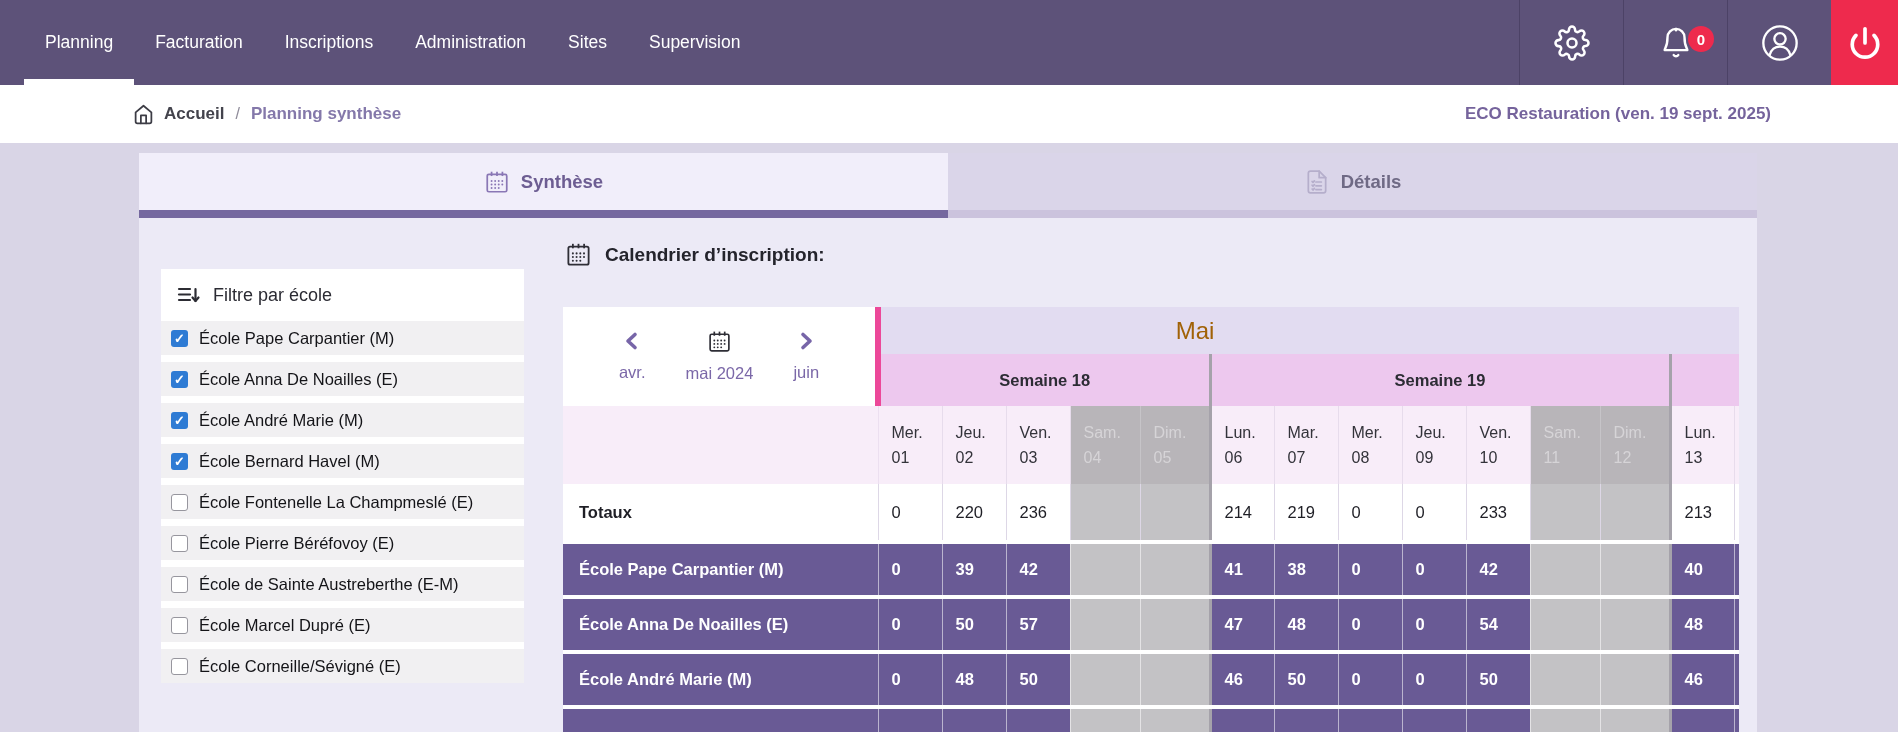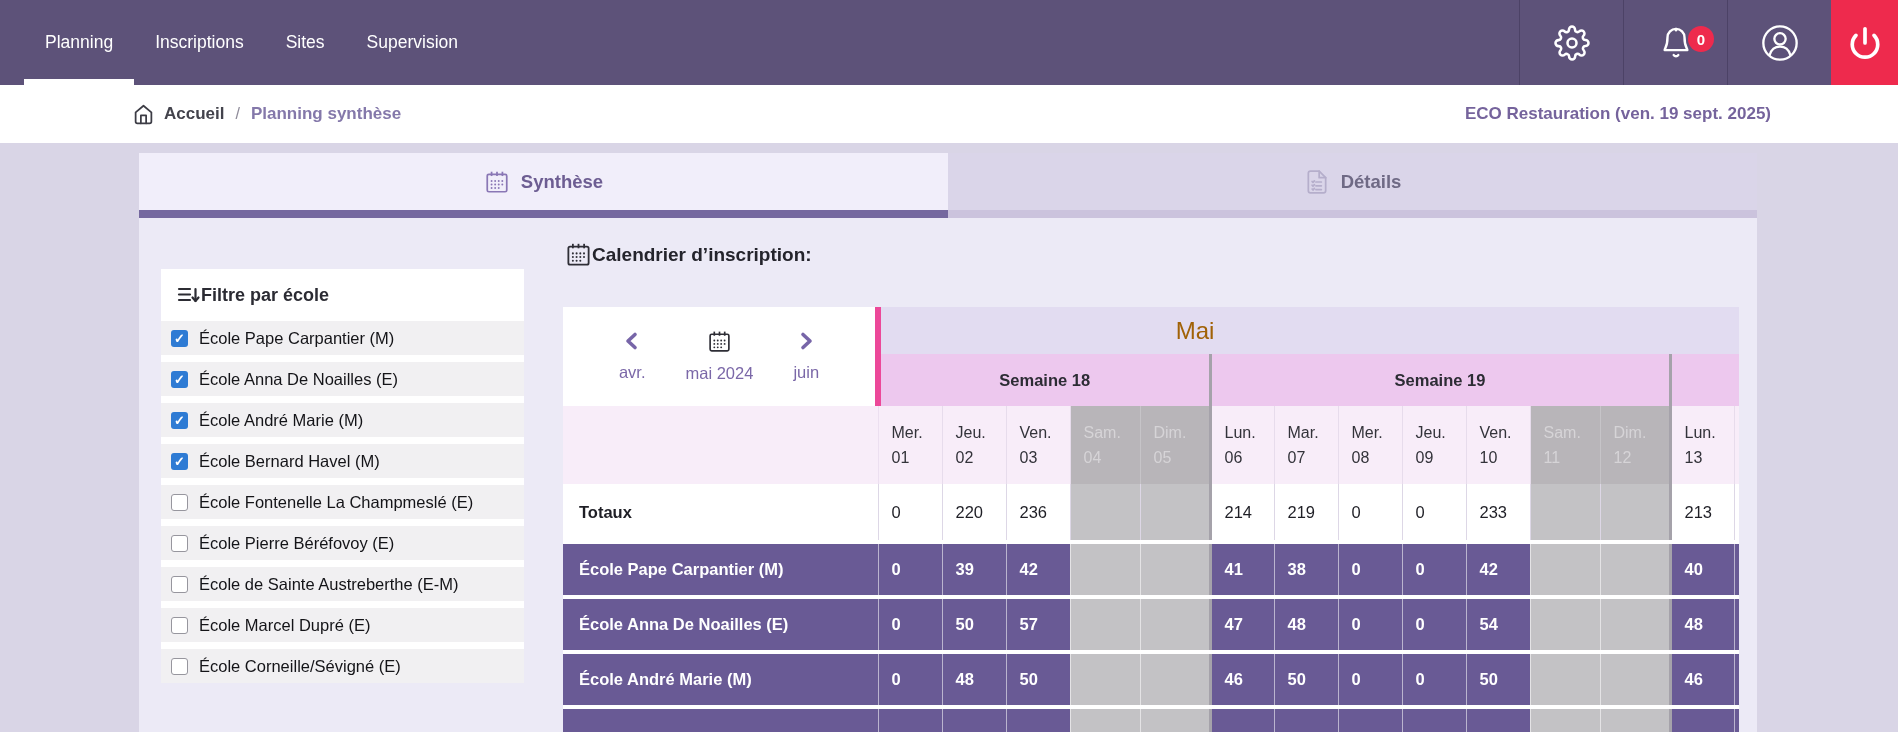--- a/index.html
+++ b/index.html
@@ -36,28 +36,28 @@
   .tab.inactive::after{background:#cbc3dd;}
   
   .panel{position:absolute;top:218px;left:139px;width:1618px;height:514px;background:#eceaf6;}
   
   .sidebar{position:absolute;left:22px;top:19px;width:363px;}
   .filter-card{background:#fff;height:61px;display:flex;align-items:center;padding:0 18px;box-sizing:border-box;cursor:pointer;}
   .filter-card .t{font-size:18px;font-weight:bold;color:#2b2b33;margin-left:13px;}
   .filter-card .chev{margin-left:auto;display:flex;}
   .school-card{margin-top:32px;background:#fff;}
   .school-head{height:52px;display:flex;align-items:center;padding:0 16px;box-sizing:border-box;}
-  .school-head .t{font-size:18px;font-weight:bold;color:#2b2b33;}
+  .school-head .t{font-size:18px;font-weight:normal;color:#2b2b33;margin-left:12px;}
   .school-item{height:34px;margin-bottom:7px;background:#f1f0f2;display:flex;align-items:center;padding:0 10px;gap:11px;font-size:16.5px;color:#141418;cursor:pointer;}
   .cbx{width:17px;height:17px;border-radius:3px;box-sizing:border-box;flex:none;display:flex;align-items:center;justify-content:center;}
   .cbx.on{background:#2e7bd4;}
   .cbx.on::after{content:"✓";color:#fff;font-size:13px;font-weight:bold;line-height:1;}
   .cbx.off{background:#fff;border:1.6px solid #97969e;}
   
-  .cal-title{position:absolute;left:426px;top:23px;display:flex;align-items:center;font-size:19px;font-weight:bold;color:#24242c;}
+  .cal-title{position:absolute;left:426px;top:23px;display:flex;align-items:center;gap:13px;font-size:19px;font-weight:bold;color:#24242c;}
   
   .table-wrap{position:absolute;left:424px;top:89px;width:1176px;height:425px;overflow:hidden;background:transparent;}
   table.cal{border-collapse:collapse;table-layout:fixed;width:1241px;}
   table.cal td{box-sizing:border-box;}
   .nav-cell{background:#fff;vertical-align:top;border-right:6px solid #ec4899;}
   .nav-inner{display:flex;justify-content:center;gap:40px;padding-top:21px;}
   .nav-col{display:flex;flex-direction:column;align-items:center;gap:10px;cursor:pointer;}
   .nav-col .lbl{font-size:16.5px;color:#7b68a8;}
   .month-cell{background:#e2dcf1;height:47px;text-align:center;font-size:24px;color:#a16207;padding-right:296px;}
   .week-band{background:#edc8ee;height:52px;text-align:center;font-size:16.5px;font-weight:bold;color:#2c2c34;}
@@ -75,21 +75,23 @@
   .row-school td.val{padding-left:13px;}
   .row-school td.weekend{background:#c3c2c5;}
   svg{display:block;}
 </style>
 </head>
 <body>
 
 <header class="navbar">
   <nav class="nav-menu">
       <div class="nav-item active">Planning</div>
+      <div class="nav-item">Facturation</div>
       <div class="nav-item">Inscriptions</div>
+      <div class="nav-item">Administration</div>
       <div class="nav-item">Sites</div>
       <div class="nav-item">Supervision</div>
     </nav>
   <div class="nav-icons">
     <div class="icon-cell">
       <span>
         <svg width="36" height="36" viewBox="0 0 24 24" fill="none" stroke="#fff" stroke-width="1.7" stroke-linejoin="round">
           <circle cx="12" cy="12" r="3"></circle>
           <path d="M19.4 15a1.65 1.65 0 0 0 .33 1.82l.06.06a2 2 0 0 1 0 2.83 2 2 0 0 1-2.83 0l-.06-.06a1.65 1.65 0 0 0-1.82-.33 1.65 1.65 0 0 0-1 1.51V21a2 2 0 0 1-2 2 2 2 0 0 1-2-2v-.09A1.65 1.65 0 0 0 9 19.4a1.65 1.65 0 0 0-1.82.33l-.06.06a2 2 0 0 1-2.83 0 2 2 0 0 1 0-2.83l.06-.06a1.65 1.65 0 0 0 .33-1.82 1.65 1.65 0 0 0-1.51-1H3a2 2 0 0 1-2-2 2 2 0 0 1 2-2h.09A1.65 1.65 0 0 0 4.6 9a1.65 1.65 0 0 0-.33-1.82l-.06-.06a2 2 0 0 1 0-2.83 2 2 0 0 1 2.83 0l.06.06a1.65 1.65 0 0 0 1.82.33H9a1.65 1.65 0 0 0 1-1.51V3a2 2 0 0 1 2-2 2 2 0 0 1 2 2v.09a1.65 1.65 0 0 0 1 1.51 1.65 1.65 0 0 0 1.82-.33l.06-.06a2 2 0 0 1 2.83 0 2 2 0 0 1 0 2.83l-.06.06a1.65 1.65 0 0 0-.33 1.82V9a1.65 1.65 0 0 0 1.51 1H21a2 2 0 0 1 2 2 2 2 0 0 1-2 2h-.09a1.65 1.65 0 0 0-1.51 1z"></path>
         </svg>

